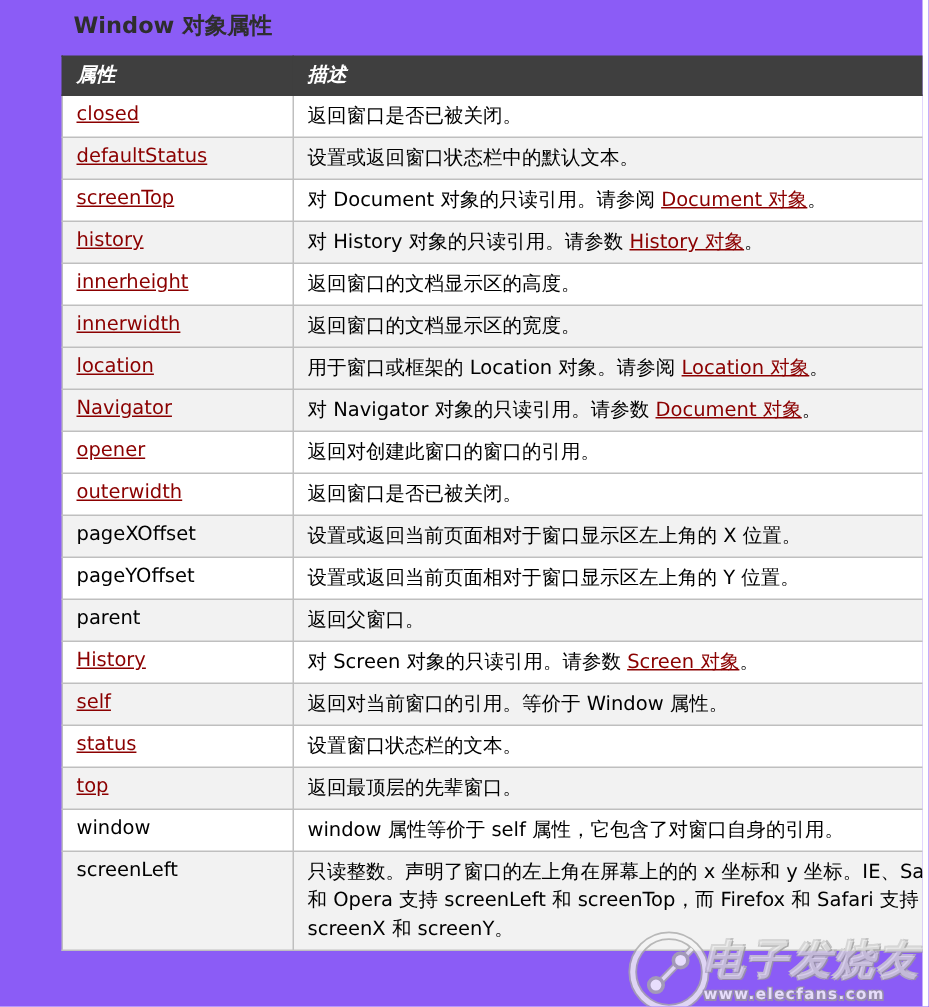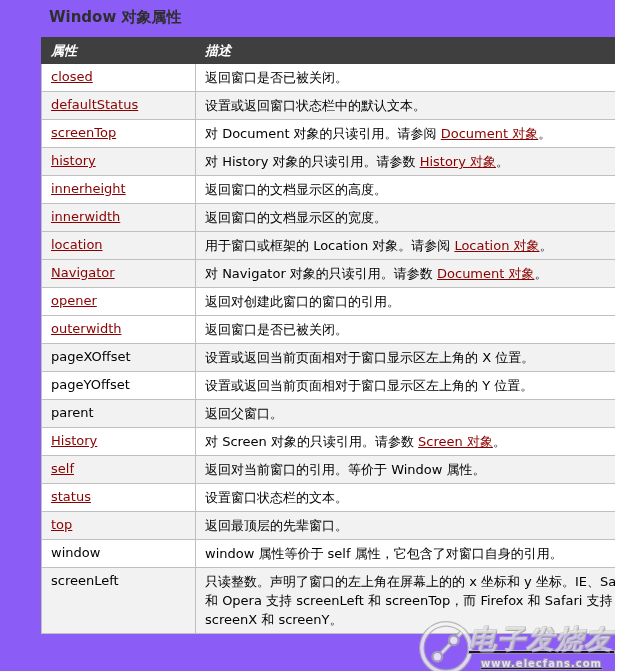--- a/index.html
+++ b/index.html
@@ -19,21 +19,21 @@
   td{border:1px solid var(--border);padding:4px 9px;vertical-align:top;
      line-height:17px;color:#000;background:#fff;}
   tr.alt td{background:var(--alt-row);}
   a.plink,a.dlink{color:var(--link);text-decoration:underline;}
   td.prop-cell.multi{line-height:15px;padding-top:5px;}
   td.desc-cell{line-height:19px;}
   
   .watermark{position:absolute;right:1px;bottom:0;display:flex;align-items:flex-end;
              opacity:.8;pointer-events:none;}
   .wm-icon{width:58px;height:58px;margin-right:-6px;margin-bottom:-6px;}
-  .wm-textblock{text-align:center;padding-bottom:2px;text-decoration:underline;}
+  .wm-textblock{text-align:left;padding-bottom:2px;}
   .wm-name{font-size:27px;font-weight:bold;font-style:italic;letter-spacing:2px;
            color:rgba(255,255,255,.55);
            text-shadow:1px 1px 0 #9a9a9a,-1px -1px 0 #cfcfcf,1px -1px 0 #b5b5b5,-1px 1px 0 #b5b5b5;}
   .wm-url{font-size:10px;font-weight:bold;letter-spacing:1px;color:#fdfdfd;
           text-shadow:1px 1px 0 #9a9a9a,-1px -1px 0 #9a9a9a,1px -1px 0 #9a9a9a,-1px 1px 0 #9a9a9a;}
 </style>
 </head>
 <body>
 
 <div class="page">

